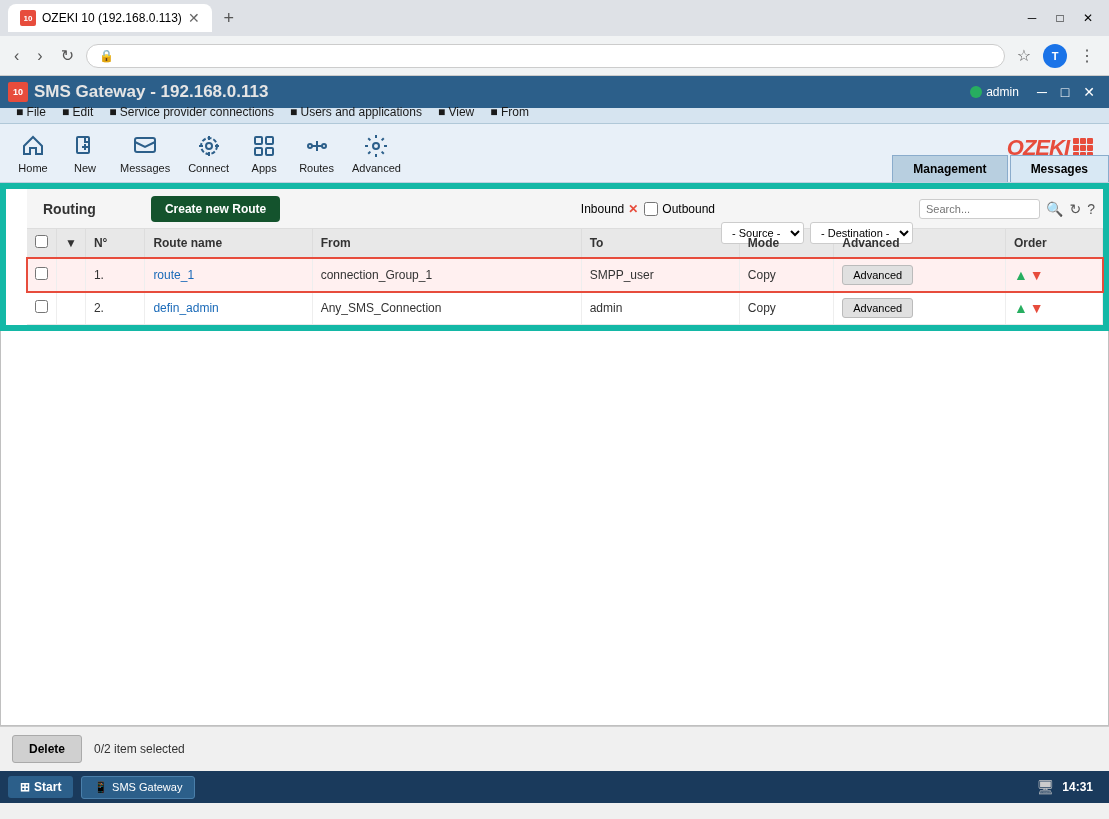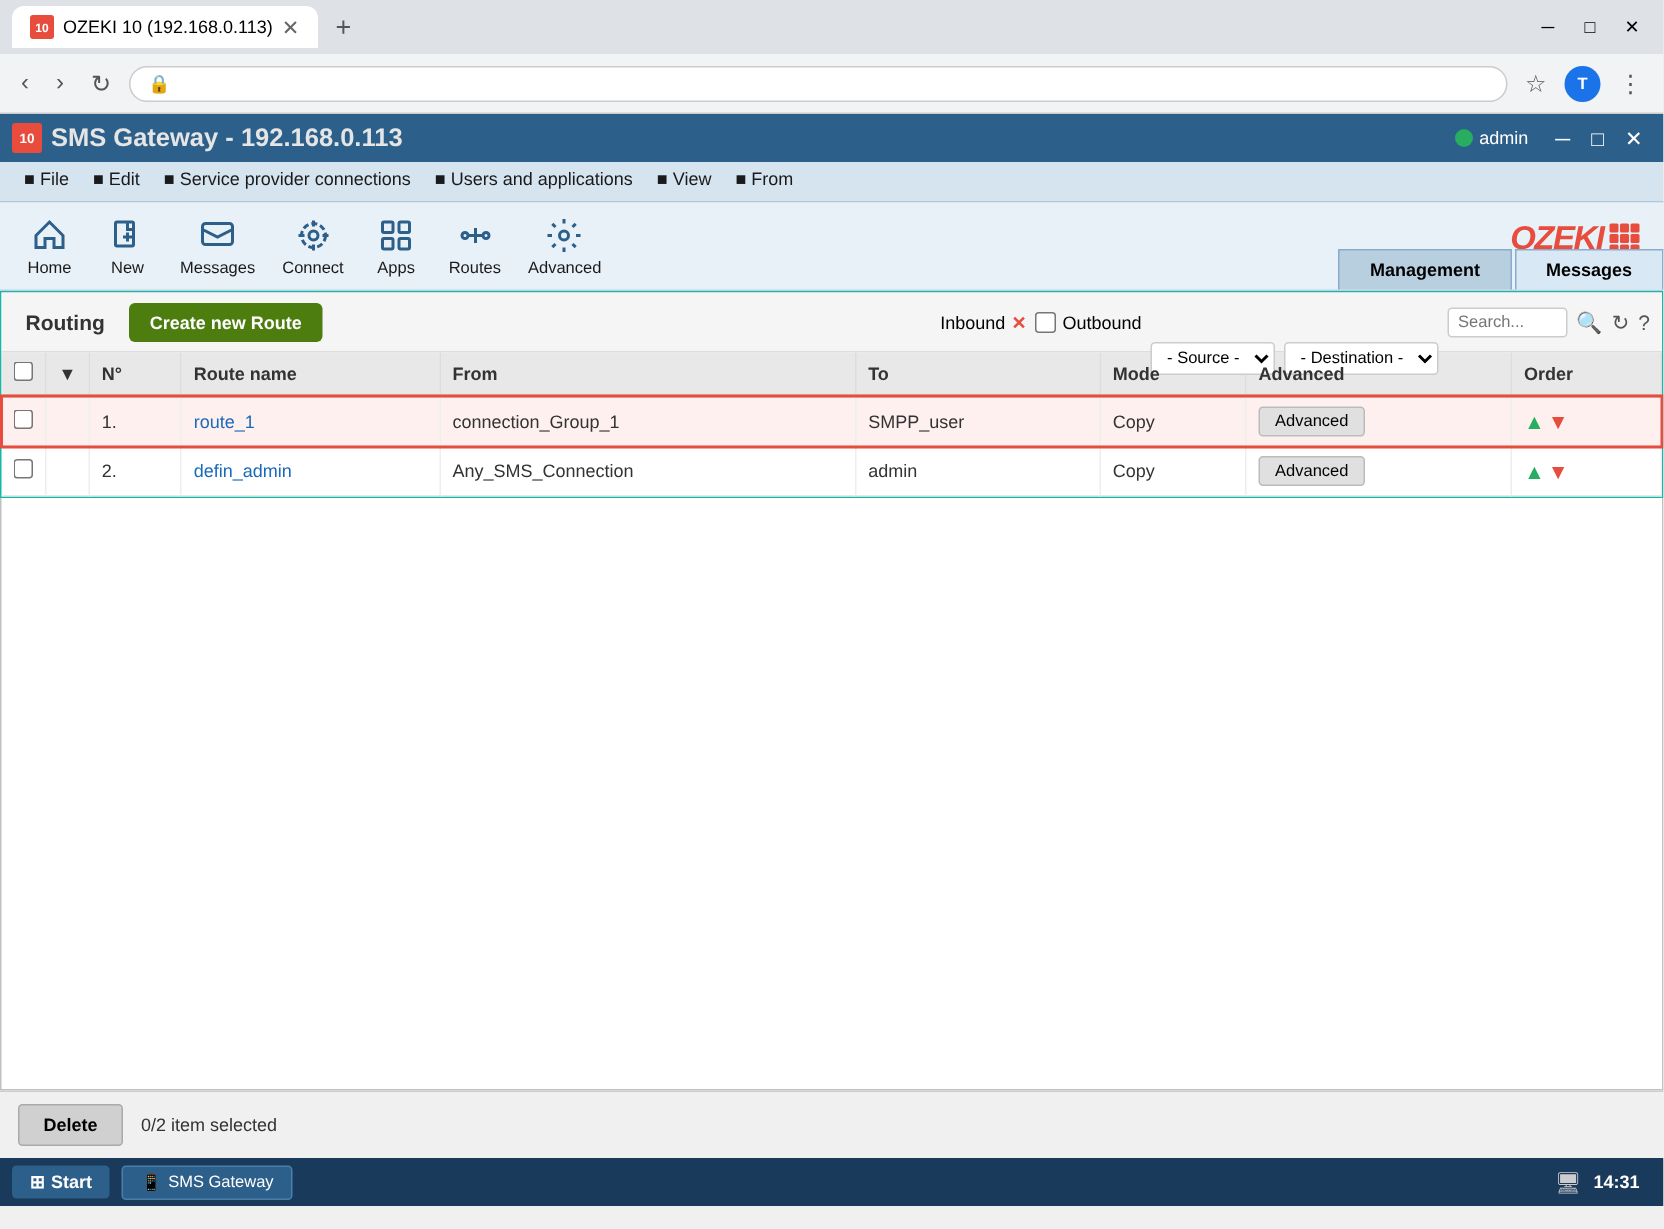--- a/index.html
+++ b/index.html
@@ -27,35 +27,35 @@
     .app-titlebar { background: #2c5f8a; color: white; display: flex; align-items: center; padding: 4px 8px; height: 32px; }
     .app-logo { background: #2c5f8a; display: flex; align-items: center; gap: 6px; }
     .app-logo-icon { width: 20px; height: 20px; background: #e74c3c; border-radius: 2px; display: flex; align-items: center; justify-content: center; color: white; font-size: 9px; font-weight: bold; }
     .app-title { font-size: 17px; font-weight: bold; color: #e5e5e5; }
     .app-title-spacer { flex: 1; }
     .admin-badge { background: #27ae60; border-radius: 50%; width: 12px; height: 12px; display: inline-block; margin-right: 4px; }
     .app-win-controls { display: flex; gap: 2px; }
     .app-win-ctrl { background: none; border: none; cursor: pointer; color: white; font-size: 14px; padding: 2px 6px; }
 
     
-    .menu-bar { background: #d6e4f0; display: flex; align-items: flex-start; padding: 2px 8px; height: 27px; gap: 0; border-bottom: 1px solid #b0c8d8; }
+    .menu-bar { background: #d6e4f0; display: flex; align-items: flex-end; padding: 2px 8px; height: 16px; gap: 0; border-bottom: 1px solid #b0c8d8; }
     .menu-item { padding: 2px 8px; cursor: pointer; font-size: 12px; color: #1a1a1a; }
     .toolbar-btn { display: flex; flex-direction: column; align-items: center; padding: 4px 8px; cursor: pointer; border: none; background: none; font-size: 11px; color: #1a1a1a; gap: 2px; min-width: 50px; border-radius: 4px; }
     .toolbar-btn-icon { width: 28px; height: 28px; display: flex; align-items: center; justify-content: center; }
 
     
-    .content-area { background: white; margin: 0; border: 1px solid #14b8a6; }
+    .content-area { background: white; margin: 0; border: 6px solid #14b8a6; padding-left: 21px; }
     .routing-header { background: #f5f5f5; border-bottom: 1px solid #ddd; display: flex; align-items: center; padding: 4px 8px; gap: 8px; height: 40px; }
     .routing-title { font-size: 14px; font-weight: bold; color: #333; padding: 4px 8px; }
-    .create-route-btn { background: #4d7c0f; color: white; border: none; padding: 6px 14px; font-size: 12px; font-weight: bold; cursor: pointer; border-radius: 4px; }
+    .create-route-btn { background: #14532d; color: white; border: none; padding: 6px 14px; font-size: 12px; font-weight: bold; cursor: pointer; border-radius: 4px; margin-left: 39px; }
     .filter-area { display: flex; align-items: center; gap: 6px; margin-left: auto; }
     .filter-checkbox-item { display: flex; align-items: flex-start; gap: 4px; }
     .filter-x { color: #e74c3c; font-weight: bold; cursor: pointer; }
     .filter-select { font-size: 11px; padding: 3px 6px; border: 1px solid #ccc; border-radius: 3px; background: white; cursor: pointer; margin-top: 48px; }
-    .search-input { font-size: 11px; padding: 3px 6px; border: 1px solid #ccc; border-radius: 3px; width: 80px; }
+    .search-input { font-size: 11px; padding: 3px 6px; border: 1px solid #ccc; border-radius: 3px; width: 121px; }
     .search-btn { background: none; border: none; cursor: pointer; font-size: 14px; color: #555; }
     .refresh-btn { background: none; border: none; cursor: pointer; font-size: 14px; color: #555; }
     .help-btn { background: none; border: none; cursor: pointer; font-size: 14px; color: #555; }
 
     
     .routes-table { width: 100%; border-collapse: collapse; }
     .routes-table th { background: #e8e8e8; border-bottom: 2px solid #ccc; border-right: 1px solid #ddd; padding: 6px 8px; text-align: left; font-size: 12px; font-weight: bold; color: #333; white-space: nowrap; }
     .routes-table td { border-bottom: 1px solid #e8e8e8; border-right: 1px solid #eee; padding: 6px 8px; font-size: 12px; color: #333; }
     .routes-table tr.selected { background: #fff0f0; outline: 2px solid #e74c3c; }
     .route-link { color: #1a6ab8; text-decoration: none; cursor: pointer; }

